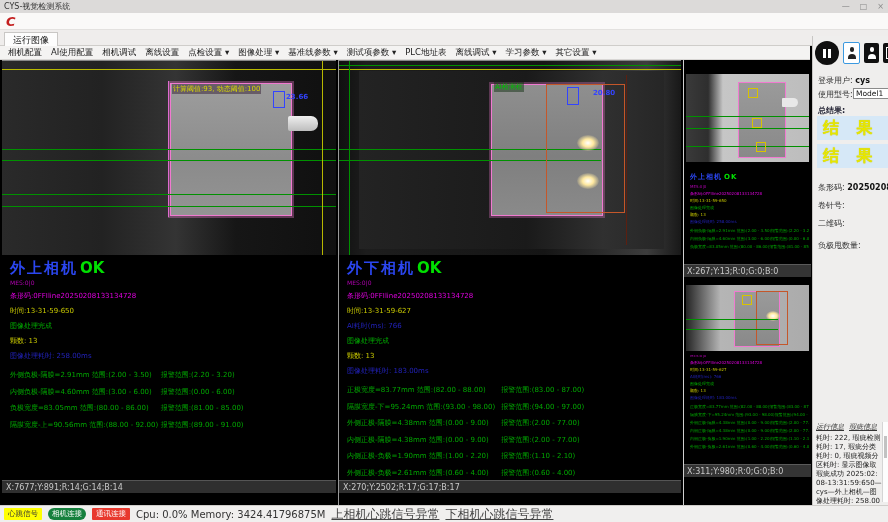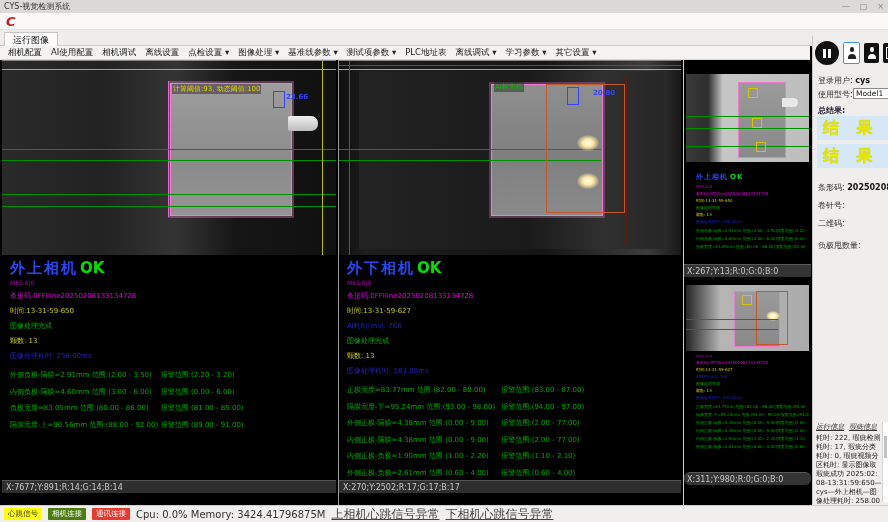--- a/index.html
+++ b/index.html
@@ -74,21 +74,21 @@
   .l.flaw{color:#2222bb;}
   .l.done{color:#00b000;}
   .l.count{color:#c9c900;}
   .l.elapsed{color:#2222bb;}
   .rows{margin-top:9px;}
   .mrow{display:flex;font-size:7px;color:#00a800;margin-bottom:6.5px;white-space:nowrap;}
   .mrow .ml{flex:0 0 47%;}
   .mrow .mr{flex:1;}
 
   
-  .mini.info{left:10px;top:0;position:relative;}
+  .mini.info{left:4px;top:0;position:relative;}
   .mini .ititle .t,.mini .ititle .ok{font-size:7px;letter-spacing:1px;}
   .mini .l{font-size:4px;margin-bottom:2px;}
   .mini .rows{margin-top:4px;}
   .mini .mrow{font-size:4px;margin-bottom:3px;}
 
   
   .thumbs{left:683px;top:60px;width:127px;height:445px;background:#000;border-left:1px solid #cfcfcf;box-sizing:border-box;}
   .thumb{position:absolute;left:0;width:127px;}
   .t-img{position:absolute;left:2px;width:123px;overflow:hidden;}
   .t1-img{top:14px;height:88px;background:linear-gradient(90deg,#3a3a3a 0,#2e2e2e 18%,#c6c6c6 30%,#bdbdbd 100%);}
@@ -376,21 +376,21 @@
                 <span class="ml">内侧正极-负极=1.90mm 范围:(1.00 - 2.20)</span>
                 <span class="mr">报警范围:(1.10 - 2.10)</span>
               </div>
               <div class="mrow">
                 <span class="ml">外侧正极-负极=2.61mm 范围:(0.60 - 4.00)</span>
                 <span class="mr">报警范围:(0.60 - 4.00)</span>
               </div>
             </div>
   </div>
 </div>
-      <div class="t-coord" style="bottom:5px;border-radius:6px;">X:311;Y:980;R:0;G:0;B:0</div>
+      <div class="t-coord" style="bottom:13px;">X:311;Y:980;R:0;G:0;B:0</div>
     </div>
   </div>
 
   <div class="abs sidebar">
     <div class="sb-btns">
       <span class="btn-pause">
           <i></i>
           <i></i>
         </span>
       <span class="sb-sq sel">
@@ -435,20 +435,20 @@
         <span class="logtab">报警信息</span>
       </div>
     <div class="logbody">耗时: 222, 瑕疵检测耗时: 17, 瑕疵分类耗时: 0, 瑕疵视频分区耗时: 显示图像取瑕疵成功 2025:02:08-13:31:59:650—cys—外上相机—图像处理耗时: 258.00ms</div>
     <div class="sb-scroll">
         <i></i>
       </div>
   </div>
 
   <div class="abs statusbar" id="statusbar">
       <span class="badge" style="background: rgb(255, 255, 0); color: rgb(51, 51, 51);">心跳信号</span>
-      <span class="badge" style="background: #4d7c0f; color: rgb(255, 255, 255);">相机连接</span>
+      <span class="badge" style="background: #15803d; color: rgb(255, 255, 255); border-radius: 6px;">相机连接</span>
       <span class="badge" style="background: rgb(232, 57, 46); color: rgb(255, 255, 255);">通讯连接</span>
       <span class="cputext">Cpu: 0.0% Memory: 3424.41796875M</span>
       <span class="warntext">上相机心跳信号异常</span>
       <span class="warntext">下相机心跳信号异常</span>
     </div>
 
 </div>
 
 </body></html>

